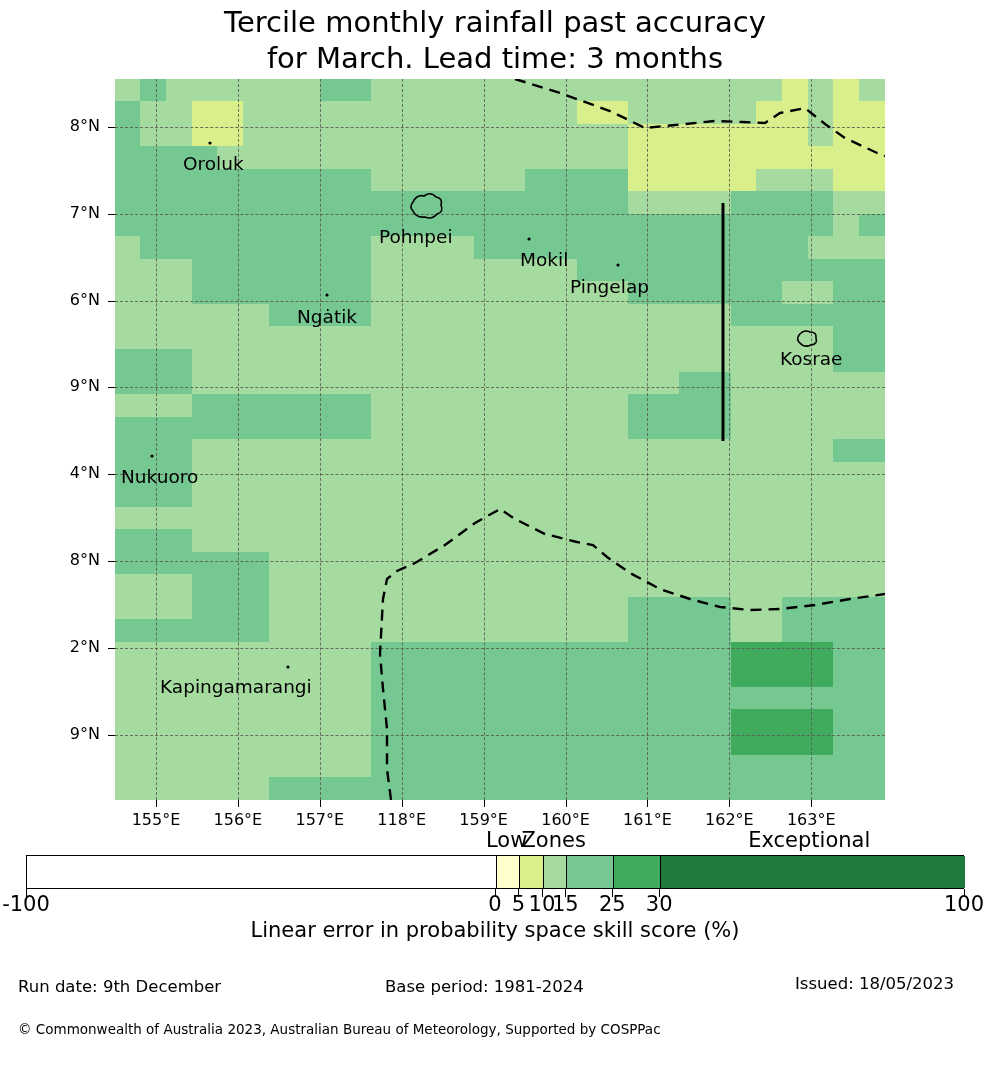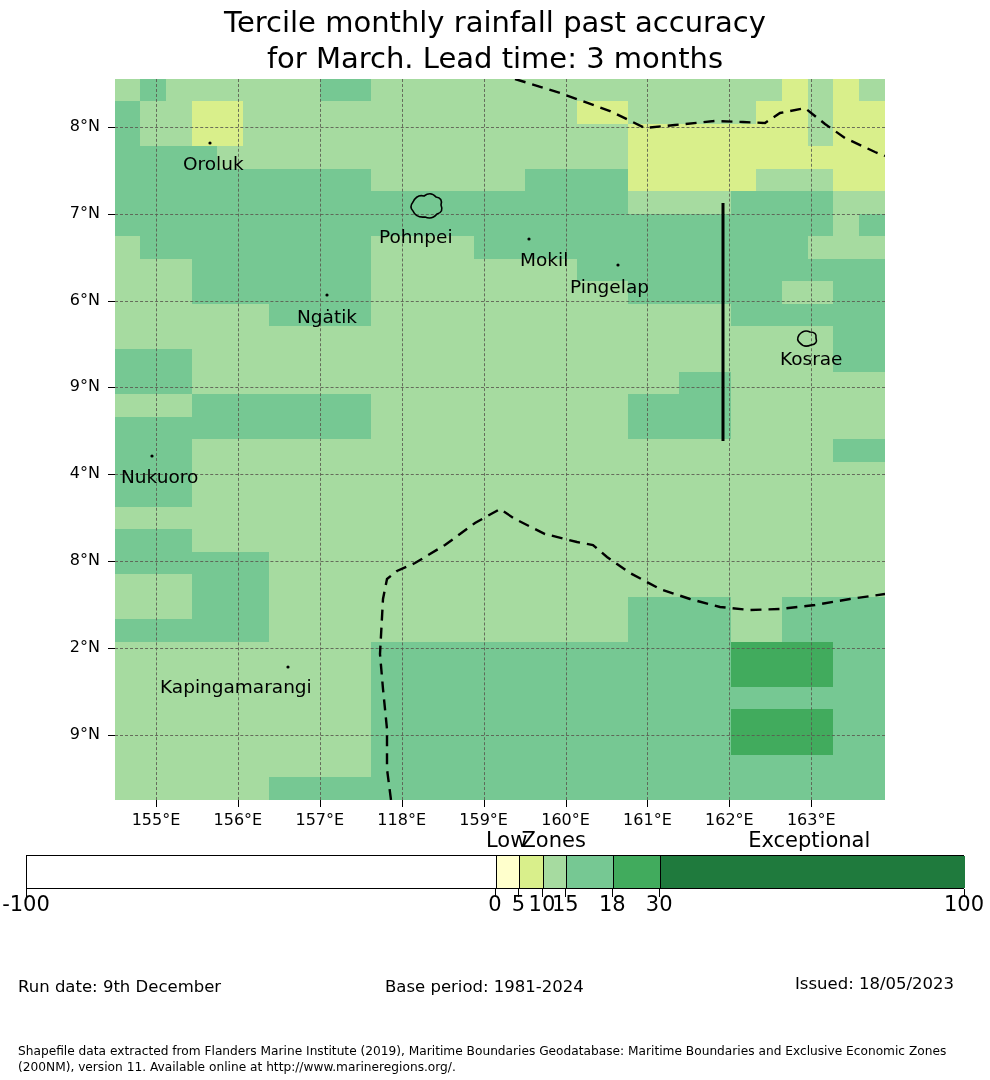--- a/index.html
+++ b/index.html
@@ -1139,26 +1139,27 @@
       <div class="cbticklabel" style="left:-34px;">-100</div>
       <div style="position:absolute;top:889px;height:8px;width:0;border-left:1.2px solid #000;left:26px;"></div>
       <div class="cbticklabel" style="left:435px;">0</div>
       <div style="position:absolute;top:889px;height:8px;width:0;border-left:1.2px solid #000;left:495px;"></div>
       <div class="cbticklabel" style="left:458.45000000000005px;">5</div>
       <div style="position:absolute;top:889px;height:8px;width:0;border-left:1.2px solid #000;left:518.45px;"></div>
       <div class="cbticklabel" style="left:481.9000000000001px;">10</div>
       <div style="position:absolute;top:889px;height:8px;width:0;border-left:1.2px solid #000;left:541.9000000000001px;"></div>
       <div class="cbticklabel" style="left:505.3499999999999px;">15</div>
       <div style="position:absolute;top:889px;height:8px;width:0;border-left:1.2px solid #000;left:565.3499999999999px;"></div>
-      <div class="cbticklabel" style="left:552.25px;">18</div>
+      <div class="cbticklabel" style="left:552.25px;">25</div>
       <div style="position:absolute;top:889px;height:8px;width:0;border-left:1.2px solid #000;left:612.25px;"></div>
       <div class="cbticklabel" style="left:599.1500000000001px;">30</div>
       <div style="position:absolute;top:889px;height:8px;width:0;border-left:1.2px solid #000;left:659.1500000000001px;"></div>
       <div class="cbticklabel" style="left:904px;">100</div>
       <div style="position:absolute;top:889px;height:8px;width:0;border-left:1.2px solid #000;left:964px;"></div>
     </div>
+  <div class="cbtitle">Linear error in probability space skill score (%)</div>
 
   <div class="f-runtime">Run date: 9th December</div>
   <div class="f-base">Base period: 1981-2024</div>
   <div class="f-issued">Issued: 18/05/2023</div>
-  <div class="f-shape">Shapefile data extracted from Flanders Marine Institute (2019), Maritime Boundaries Geodatabase: Maritime Boundaries and Exclusive Economic Zones (200NM), version 11. Available online at http://www.marineregions.org/.</div>
+  <div class="f-copy">© Commonwealth of Australia 2023, Australian Bureau of Meteorology, Supported by COSPPac</div>
 
 </div>
 
 </body></html>

